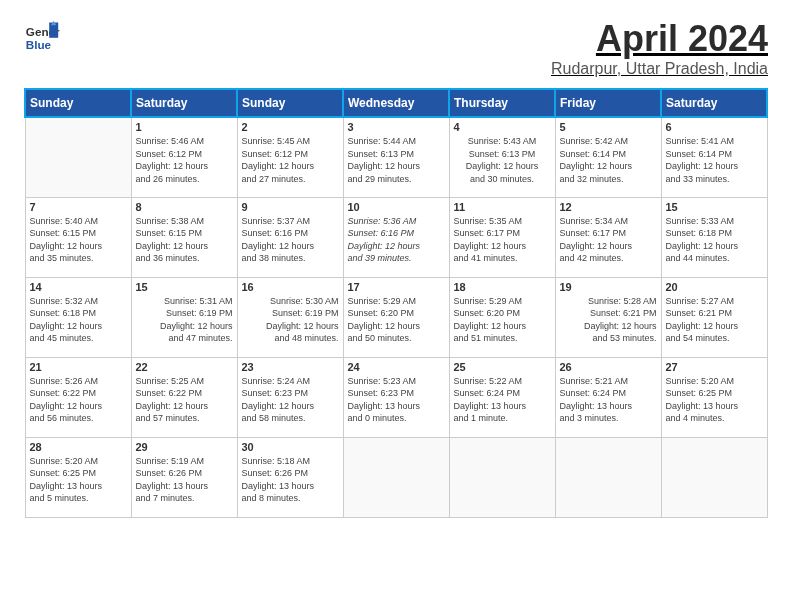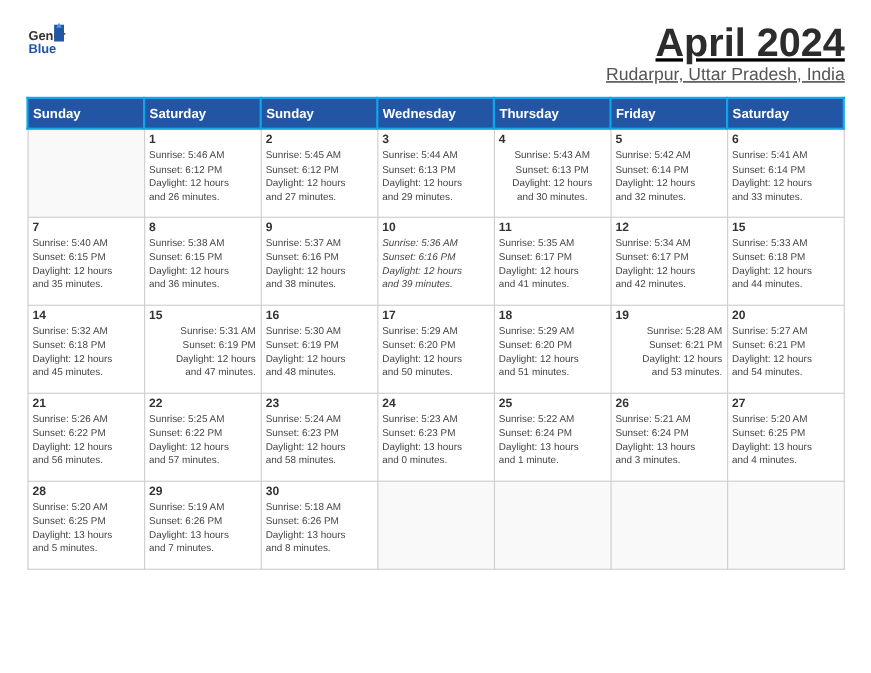--- a/index.html
+++ b/index.html
@@ -181,21 +181,21 @@
           </td>
           <td>
             <span class="day-num">15</span>
             <div class="day-info" style="white-space: pre-line; text-align: right;">Sunrise: 5:31 AM
 Sunset: 6:19 PM
 Daylight: 12 hours
 and 47 minutes.</div>
           </td>
           <td>
             <span class="day-num">16</span>
-            <div class="day-info" style="white-space: pre-line;">Sunrise: 5:30 AM
+            <div class="day-info" style="white-space: pre-line; text-align: right;">Sunrise: 5:30 AM
 Sunset: 6:19 PM
 Daylight: 12 hours
 and 48 minutes.</div>
           </td>
           <td>
             <span class="day-num">17</span>
             <div class="day-info" style="white-space: pre-line;">Sunrise: 5:29 AM
 Sunset: 6:20 PM
 Daylight: 12 hours
 and 50 minutes.</div>

